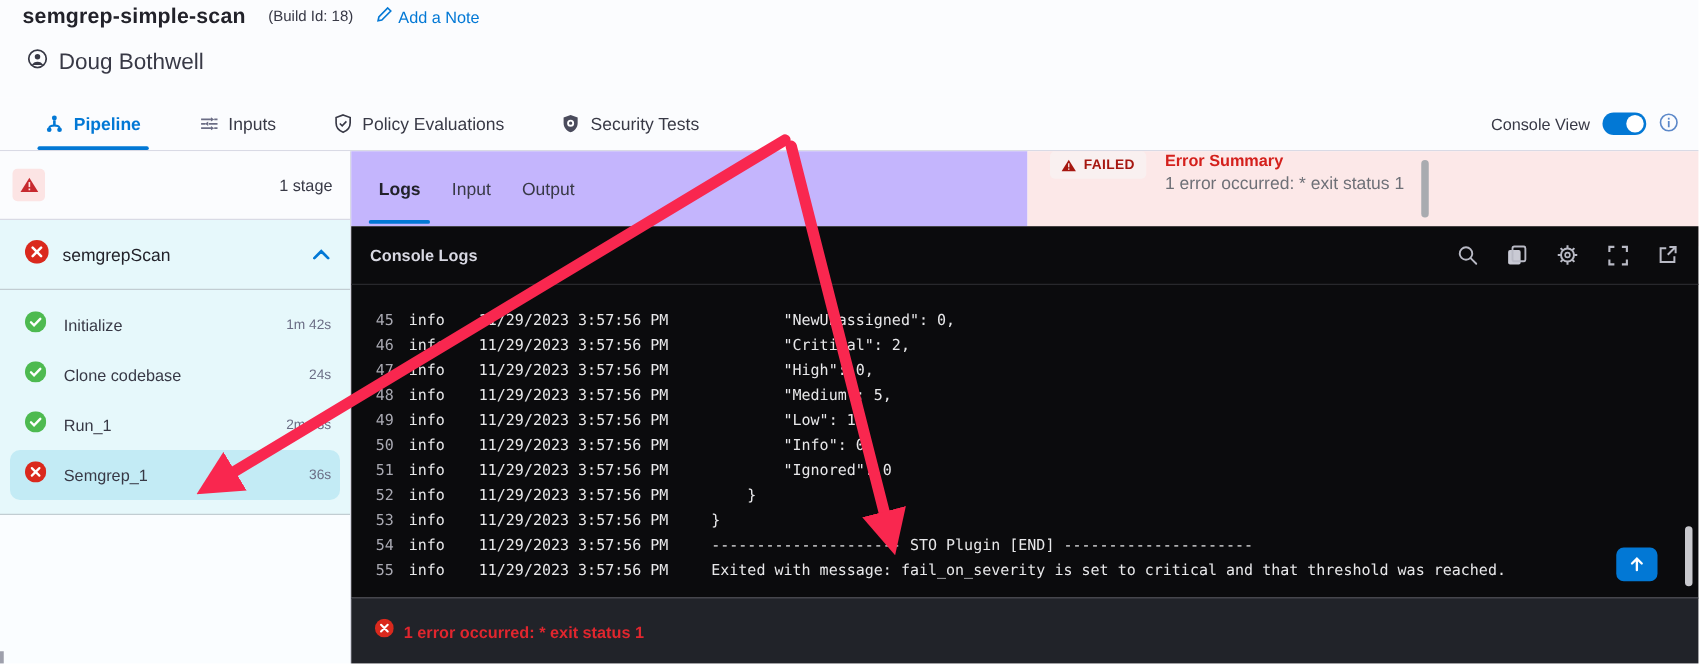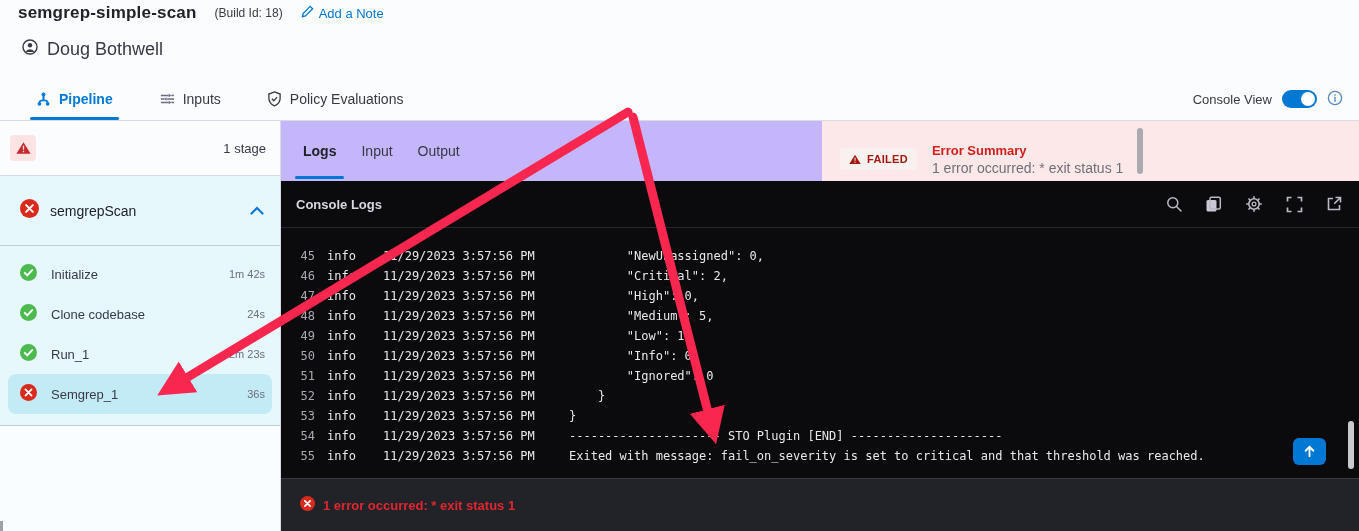--- a/index.html
+++ b/index.html
@@ -23,37 +23,37 @@
   .nav-tab.active { color:#0278d5; font-weight:bold; }
   .nav-tab.active::after { content:""; position:absolute; left:-6px; right:-6px; bottom:0; height:3px; background:#0278d5; border-radius:2px; }
   .console-view { margin-left:auto; display:flex; align-items:center; gap:10px; font-size:13px; color:#383946; }
   .toggle { width:35px; height:18px; border-radius:10px; background:#0278d5; position:relative; cursor:pointer; }
   .toggle .knob { position:absolute; right:2px; top:2px; width:14px; height:14px; border-radius:50%; background:#fff; }
   
   .sidebar { position:absolute; top:121px; left:0; width:281px; bottom:0; border-right:1px solid #d9dae5; display:flex; flex-direction:column; }
   .stage-count-row { height:55px; background:#fbfcfe; border-bottom:1px solid #d9dae5; position:relative; flex:none; }
   .warn-badge { position:absolute; left:10px; top:14px; width:26px; height:26px; background:#fce4e4; border-radius:4px; display:flex; align-items:center; justify-content:center; }
   .stage-count { position:absolute; right:14px; top:50%; transform:translateY(-50%); font-size:13px; color:#383946; }
-  .stage-row { height:70px; background:#e6f8fb; border-bottom:1px solid #c2cdd2; display:flex; align-items:center; padding:0 16px 0 20px; flex:none; }
+  .stage-row { height:56px; background:#e6f8fb; border-bottom:1px solid #c2cdd2; display:flex; align-items:center; padding:0 16px 0 20px; flex:none; }
   .stage-name { margin-left:11px; font-size:14px; color:#22222a; }
   .stage-chevron { margin-left:auto; display:flex; cursor:pointer; }
   .steps-section { background:#e6f8fb; border-bottom:1px solid #c2cdd2; padding:8px 0 11px 0; flex:none; }
   .step-row { height:40px; margin:0 8px; padding:0 7px 0 12px; border-radius:8px; display:flex; align-items:center; cursor:pointer; }
   .step-row.selected { background:#c3ebf5; }
   .step-name { margin-left:14px; font-size:13px; color:#383946; }
   .step-duration { margin-left:auto; font-size:11px; color:#6b6d85; }
   .sidebar-bottom { background:#fafdff; flex:1; position:relative; }
   .corner-sliver { position:absolute; left:0; bottom:0; width:3px; height:10px; background:#9ea0ac; }
   
   .main { position:absolute; top:121px; left:281px; right:0; bottom:0; }
   .log-tab-row { position:absolute; top:0; left:0; right:537px; height:60px; background:#c4b5fd; display:flex; align-items:center; padding-left:22px; gap:25px; }
   .log-tab { font-size:14px; color:#383946; position:relative; height:100%; display:flex; align-items:center; cursor:pointer; }
   .log-tab.active { font-weight:bold; color:#22222a; }
   .log-tab.active::after { content:""; position:absolute; left:-8px; right:-8px; bottom:2px; height:3px; background:#0278d5; border-radius:2px; }
-  .error-summary { position:absolute; top:0; right:0; width:537px; height:76px; background:#fce8e8; display:flex; align-items:center; padding-left:18px; }
+  .error-summary { position:absolute; top:0; right:0; width:537px; height:76px; background:#fce8e8; display:flex; align-items:flex-start; padding-left:18px; }
   .failed-badge { display:flex; align-items:center; gap:6px; background:#f9f0f0; border-radius:4px; padding:5px 9px; font-size:11px; font-weight:bold; color:#a61710; letter-spacing:.3px; }
   .error-texts { margin-left:15px; }
   .error-title { font-size:13px; font-weight:bold; color:#d4201c; margin-bottom:2px; }
   .error-msg { font-size:14px; color:#6e7077; }
   .summary-vbar { position:absolute; left:856px; top:7px; width:6px; height:46px; background:#a9abb0; border-radius:3px; }
   
   .console { position:absolute; top:60px; left:0; right:0; height:297px; background:#0b0b0d; }
   .console-header { height:47px; display:flex; align-items:center; padding:0 17px 0 15px; border-bottom:1px solid #28282c; }
   .console-title { font-size:13px; font-weight:bold; color:#d8d8e2; }
   .console-icons { margin-left:auto; display:flex; align-items:center; gap:23px; }
@@ -125,20 +125,29 @@
     </div>
     <div class="nav-tab">
       <span class="ic">
         <svg width="15" height="16" viewBox="0 0 16 17">
             <path d="M8 1l6 2.2v4.6c0 4-2.5 6.6-6 8-3.5-1.4-6-4-6-8V3.2z" fill="none" stroke="#383946" stroke-width="1.4"></path>
             <path d="M5.2 8.3l2 2 3.6-3.8" fill="none" stroke="#383946" stroke-width="1.4"></path>
           </svg>
       </span>
       <span>Policy Evaluations</span>
     </div>
+    <div class="nav-tab">
+      <span class="ic">
+        <svg width="15" height="16" viewBox="0 0 16 17">
+            <path d="M8 1l6 2.2v4.6c0 4-2.5 6.6-6 8-3.5-1.4-6-4-6-8V3.2z" fill="#4a4b5c"></path>
+            <path d="M8 5a3 3 0 1 0 0 6 3 3 0 0 0 0-6zm0 1.6a1.4 1.4 0 1 1 0 2.8 1.4 1.4 0 0 1 0-2.8z" fill="#fff"></path>
+          </svg>
+      </span>
+      <span>Security Tests</span>
+    </div>
     <div class="console-view">
       <span>Console View</span>
       <span class="toggle">
           <span class="knob"></span>
         </span>
       <span class="ic">
         <svg width="16" height="16" viewBox="0 0 16 16">
             <circle cx="8" cy="8" r="6.6" fill="none" stroke="#5c88c9" stroke-width="1.3"></circle>
             <rect x="7.3" y="6.8" width="1.4" height="5" fill="#5c88c9"></rect>
             <rect x="7.3" y="4.2" width="1.4" height="1.5" fill="#5c88c9"></rect>

